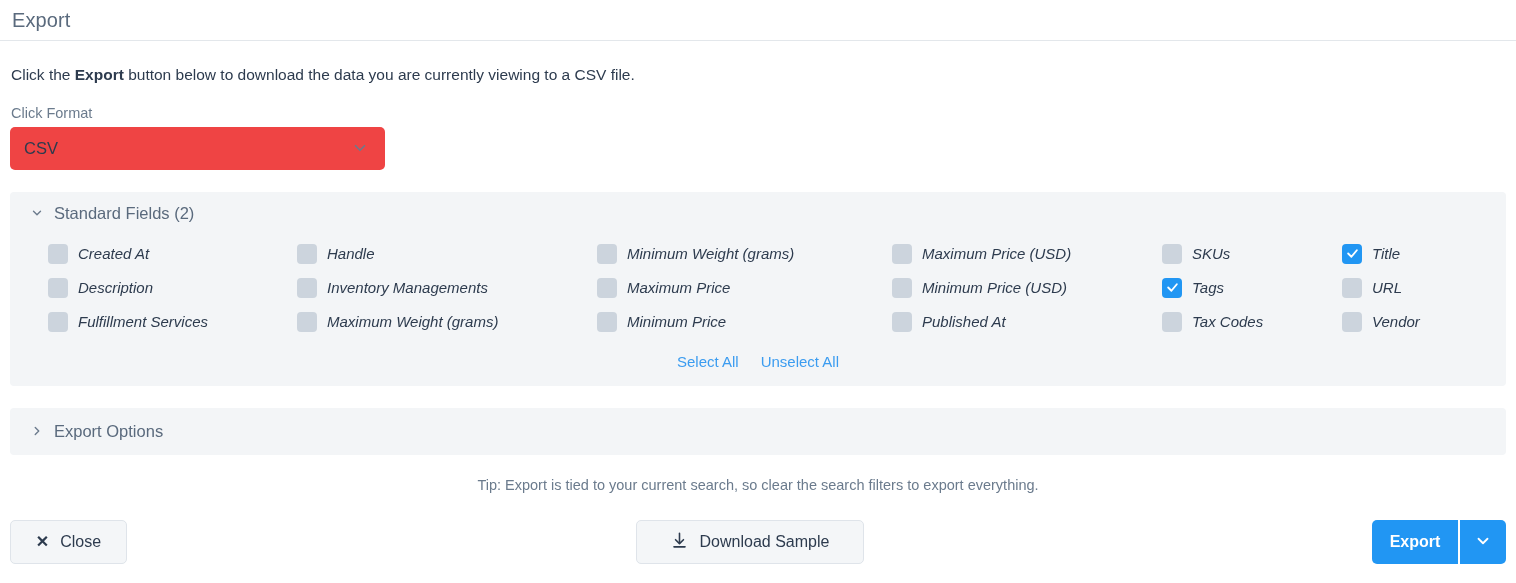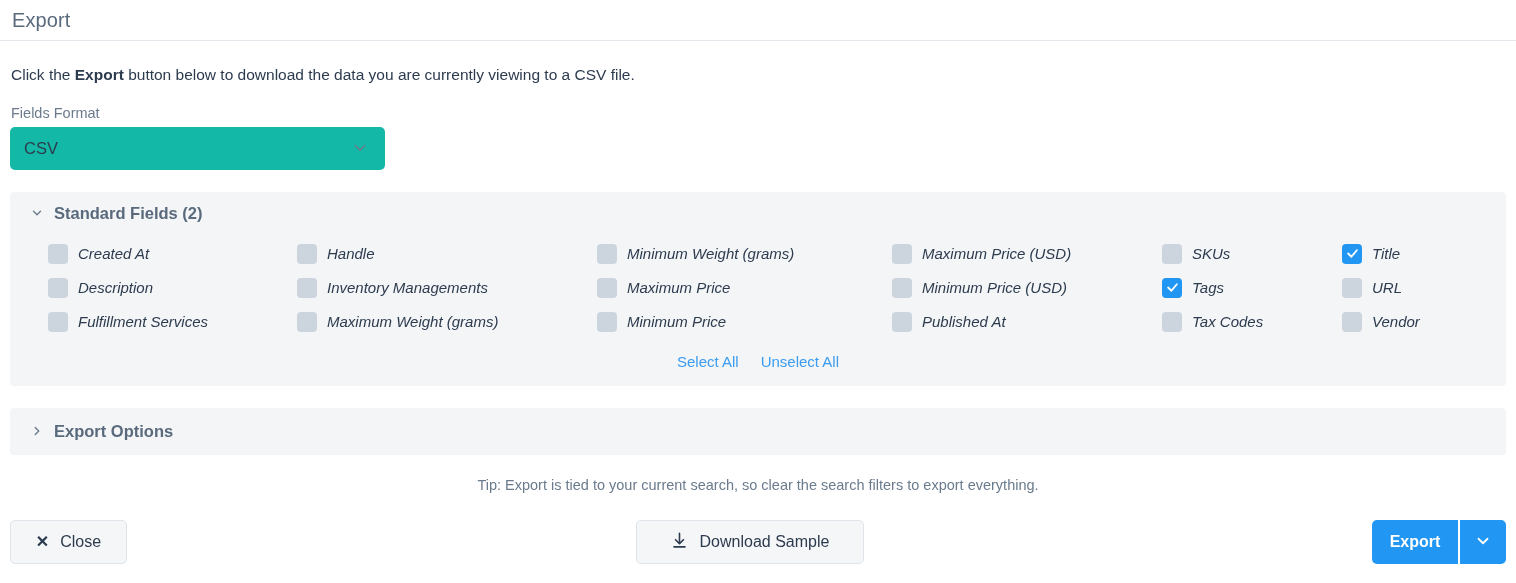--- a/index.html
+++ b/index.html
@@ -57,21 +57,21 @@
   }
 
   .select-wrap {
     position: relative;
     width: 375px;
     height: 43px;
   }
   .select-box {
     width: 375px;
     height: 43px;
-    background: #14b8a6;
+    background: #ef4444;
     border: none;
     border-radius: 5px;
     font-size: 16.5px;
     color: #2d3b4e;
     padding: 0 14px;
     display: flex;
     align-items: center;
     font-family: "Liberation Sans", sans-serif;
     cursor: pointer;
   }
@@ -94,21 +94,21 @@
   .panel-header {
     display: flex;
     align-items: center;
     gap: 10px;
     padding: 12px 0 8px 20px;
     cursor: pointer;
   }
   .panel-header-title {
     font-size: 16.5px;
     color: #5a6a7d;
-    font-weight: 700;
+    font-weight: 400;
   }
   .chev {
     display: inline-flex;
     align-items: center;
     justify-content: center;
     width: 14px;
     height: 14px;
     color: #6b7b8d;
   }
 
@@ -234,21 +234,21 @@
 <div class="modal">
 
   <div class="modal-header">
     <div class="modal-title">Export</div>
   </div>
 
   <div class="modal-body">
 
     <p class="intro"><span>Click the </span><b>Export</b><span> button below to download the data you are currently viewing to a CSV file.</span></p>
 
-    <div class="field-label">Fields Format</div>
+    <div class="field-label">Click Format</div>
 
     <div class="select-wrap">
       <div class="select-box">
         <span>CSV</span>
       </div>
       <span class="select-caret">
         <svg width="18" height="18" viewBox="0 0 24 24" fill="none" stroke="#6b7b8d" stroke-width="2.2" stroke-linecap="round" stroke-linejoin="round">
             <polyline points="6 9 12 15 18 9"></polyline>
           </svg>
       </span>

